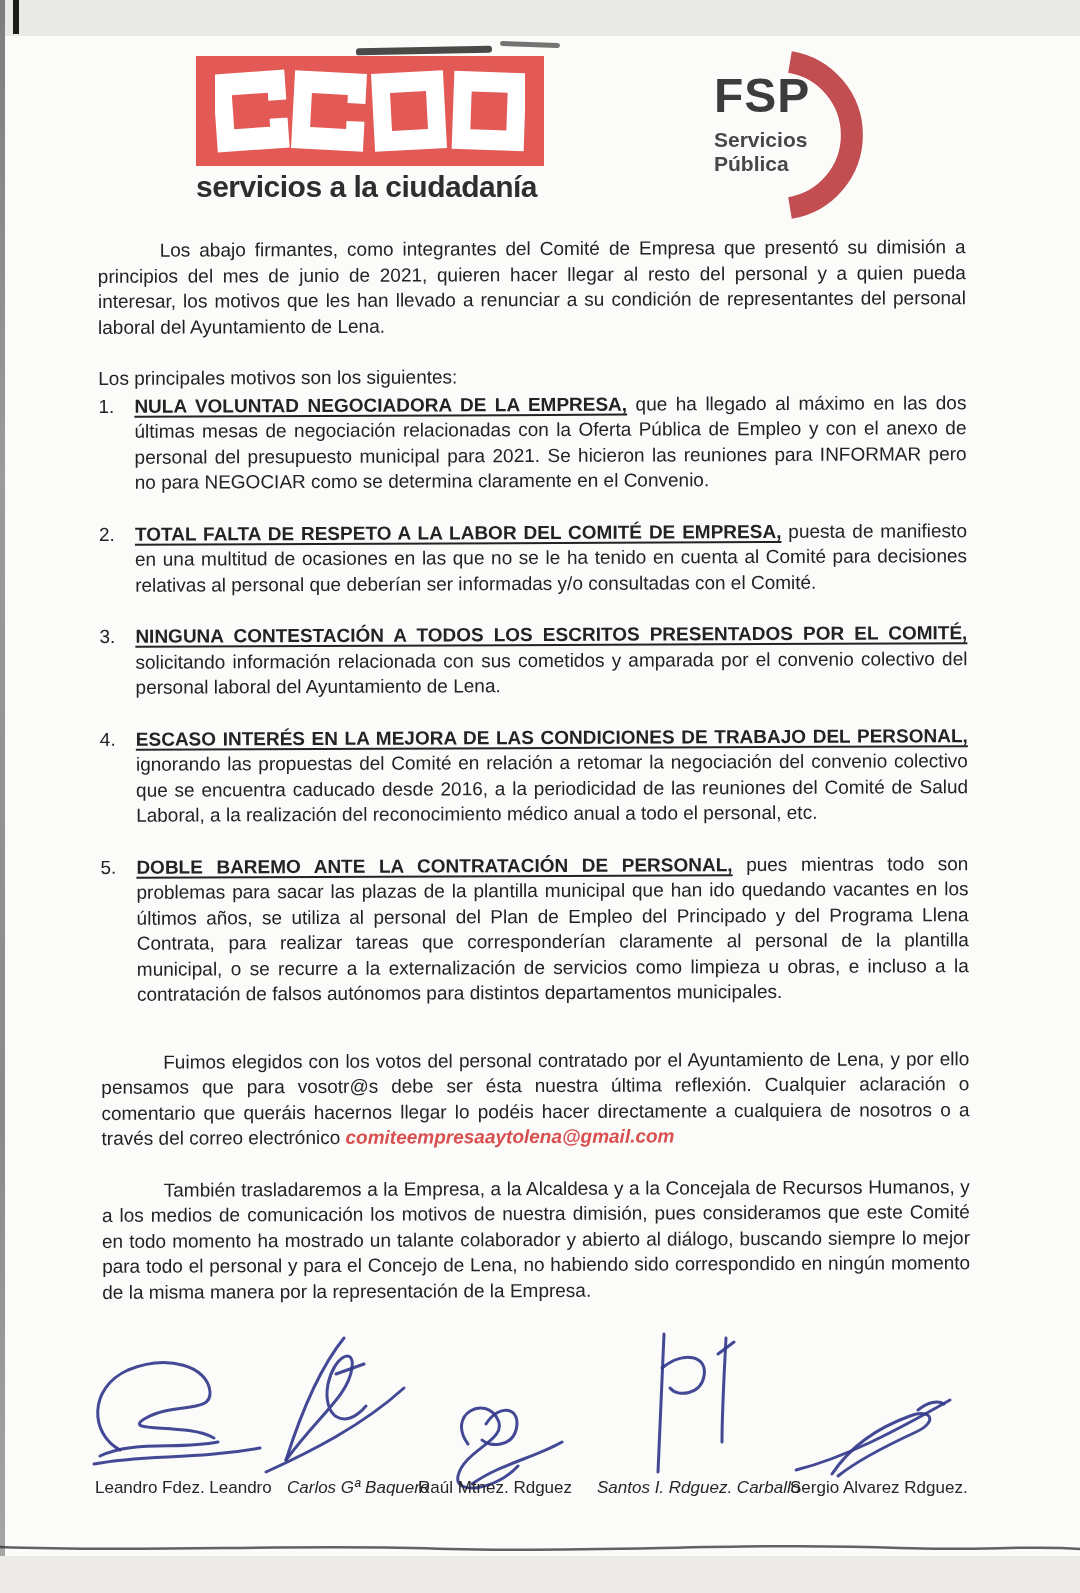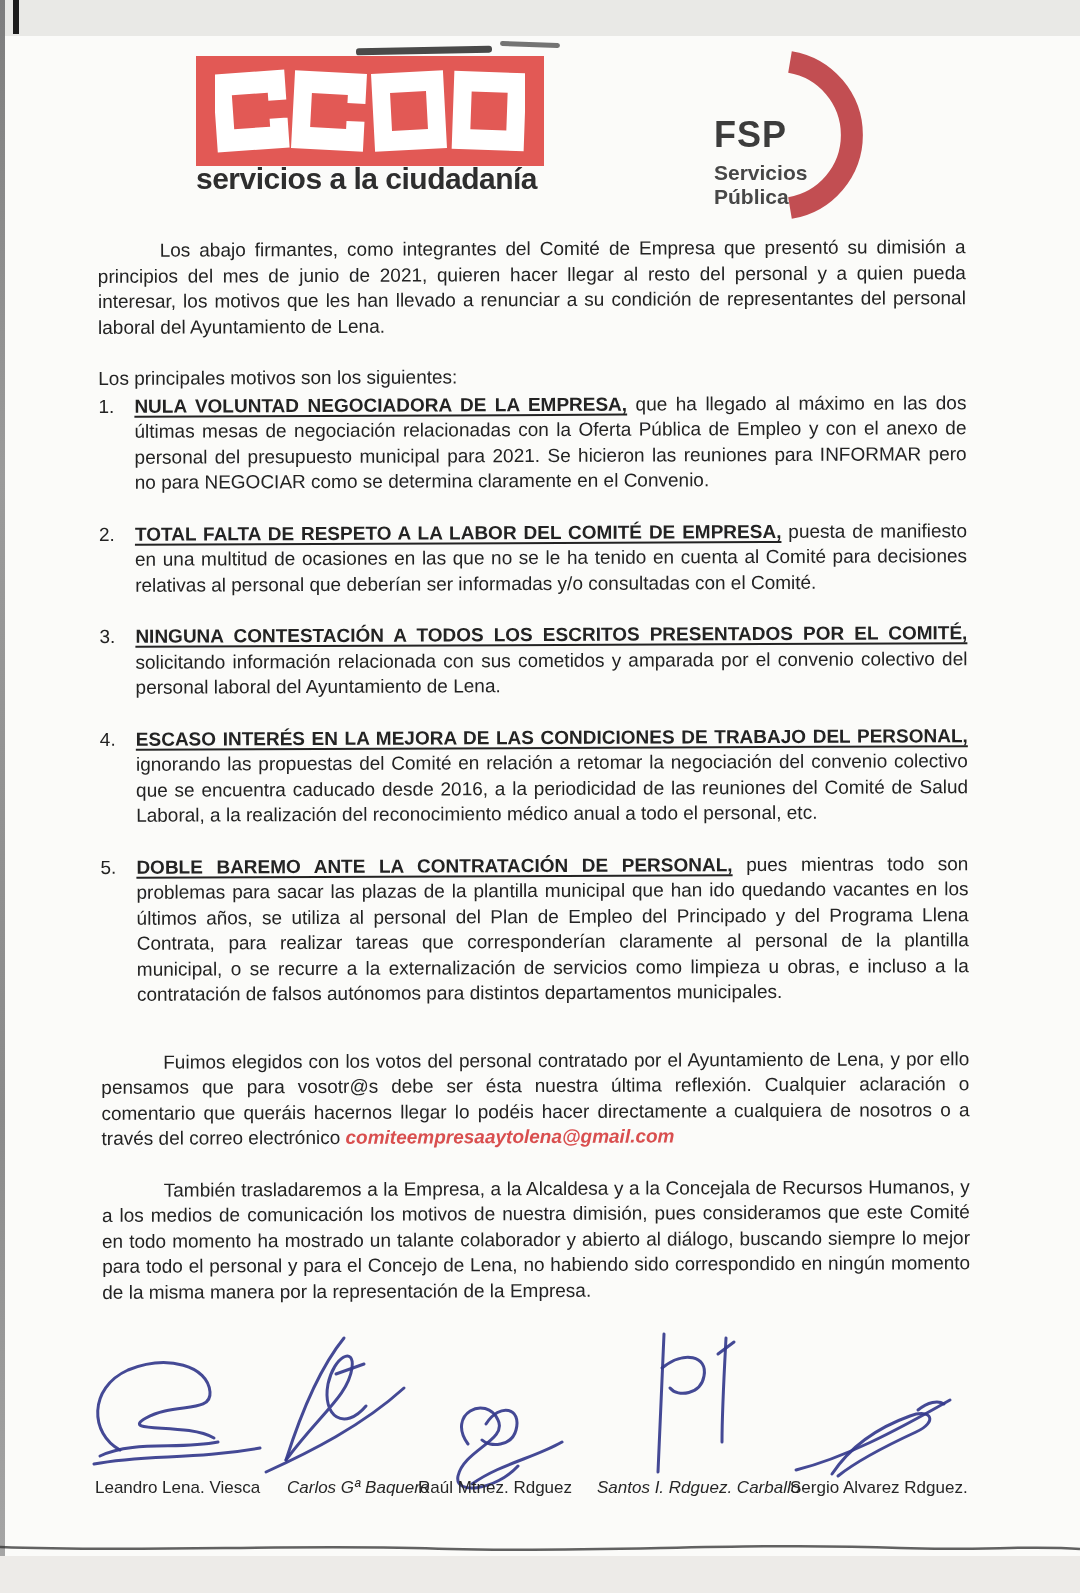--- a/index.html
+++ b/index.html
@@ -17,25 +17,25 @@
   .corner-mark{position:absolute;left:13px;top:0;width:6px;height:34px;background:#1c1c1c;}
   .smear{position:absolute;left:356px;top:47px;width:136px;height:7px;background:#2a2a2a;
     transform:rotate(-1.2deg);border-radius:3px;opacity:.85;}
   .smear2{position:absolute;left:500px;top:42px;width:60px;height:5px;background:#3a3a3a;
     transform:rotate(2deg);border-radius:3px;opacity:.7;}
   .page-edge-line{position:absolute;left:0;top:0;}
 
   
   .ccoo-box{position:absolute;left:196px;top:56px;width:348px;height:110px;background:#e25955;
     display:flex;align-items:center;justify-content:center;}
-  .ccoo-tagline{position:absolute;left:196px;top:162px;width:360px;font-size:30px;font-weight:bold;
+  .ccoo-tagline{position:absolute;left:196px;top:170px;width:360px;font-size:30px;font-weight:bold;
     color:#2e2e2e;letter-spacing:-0.5px;}
   .ugt-wrap{position:absolute;left:576px;top:58px;width:124px;height:124px;}
   .fsp-block{position:absolute;left:714px;top:72px;color:#3c3c3c;}
-  .fsp-title{font-size:36px;font-weight:bold;letter-spacing:1px;line-height:1;margin-top:45px;}
+  .fsp-title{font-size:48px;font-weight:bold;letter-spacing:1px;line-height:1;}
   .fsp-sub{font-size:21px;font-weight:bold;line-height:1.15;margin-top:8px;color:#474747;}
   .fsp-arc{position:absolute;left:776px;top:50px;}
 
   
   .copy{position:absolute;left:0;top:236px;width:1080px;padding:0 112px 0 100px;
     box-sizing:border-box;font-size:19px;line-height:25.5px;text-align:justify;
     transform:rotate(-0.25deg);}
   .para{margin:0 0 26px 0;text-indent:62px;}
   .heading{margin:0 0 2px 0;}
   .motive{display:flex;margin:0 0 26px 0;}
@@ -162,21 +162,21 @@
     <path d="M96,14 C94,52 92,88 92,118"></path>
     <path d="M88,30 L104,18"></path>
   </svg>
   <svg class="sig" style="left:788px;top:1374px;" width="170" height="118" viewBox="0 0 170 118">
     <path d="M8,96 C56,84 106,58 162,26"></path>
     <path d="M44,100 C64,70 94,52 122,42 C144,34 150,48 128,58 C102,70 70,86 50,102"></path>
     <path d="M130,36 C140,28 150,26 156,30"></path>
   </svg>
 
   <div class="names">
-    <span class="name" style="left:95px;">Leandro Lena. Viesca</span>
+    <span class="name" style="left:95px;">Leandro Fdez. Leandro</span>
     <span class="name it" style="left:263px;margin-left:24px;">Carlos Gª Baquero</span>
     <span class="name" style="left:418px;">Raúl Mtnez. Rdguez</span>
     <span class="name it" style="left:585px;margin-left:12px;">Santos I. Rdguez. Carballo</span>
     <span class="name" style="left:790px;">Sergio Alvarez Rdguez.</span>
   </div>
 
   <svg class="page-edge-line" width="1080" height="1593" viewBox="0 0 1080 1593" style="pointer-events:none;">
     <path d="M0,1547 C150,1553 300,1543 450,1549 C600,1553 750,1542 900,1548 C980,1551 1030,1545 1080,1549" fill="none" stroke="#2e2e2e" stroke-width="2.5" opacity="0.75"></path>
   </svg>
   <div class="strip-bottom"></div>

